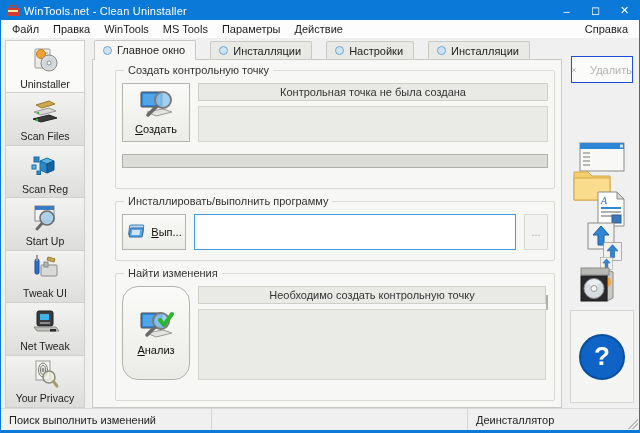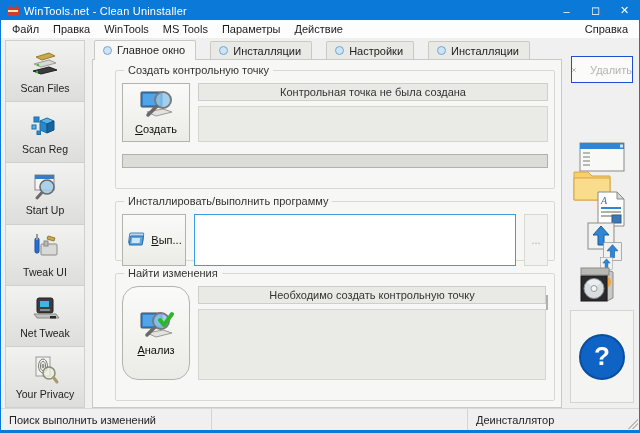--- a/index.html
+++ b/index.html
@@ -70,21 +70,21 @@
   .hdrbar{
     height:18px; line-height:16px; text-align:center; background:#e9e9e6;
     border:1px solid #cfcfca; font-size:11px; color:#333; overflow:hidden;
   }
   .panel{ flex:1; background:#eaeae7; border:1px solid #d5d5d0; min-height:36px; }
   .progress{ height:15px; background:#dcdcd8; border:1px solid #b0b0ac; }
   .g-checkpoint{ height:119px; display:flex; flex-direction:column; }
   .g-checkpoint .row{ height:64px; }
   .g-checkpoint .progress{ margin-top:12px; }
   .g-install{ height:60px; }
-  .g-install .row{ height:52px; }
+  .g-install .row{ height:36px; }
   .runbtn{
     width:64px; background:linear-gradient(#fafaf8,#ebebe7); border:1px solid #b3b3ae;
     display:flex; align-items:center; justify-content:center; gap:5px; font-size:11px; color:#111; flex:0 0 auto;
   }
   .pathinput{
     flex:1; border:1px solid #3d9be0; background:#fff; font-size:11px; padding:0 4px;
     font-family:"Liberation Sans", sans-serif; min-width:0;
   }
   .browsebtn{
     width:24px; background:#f2f2f0; border:1px solid #d8d8d4; color:#a8a8a4;
@@ -152,20 +152,31 @@
     <span class="menu-item">MS Tools</span>
     <span class="menu-item">Параметры</span>
     <span class="menu-item">Действие</span>
     <span class="menu-spacer"></span>
     <span class="menu-item">Справка</span>
   </div>
 
   <div class="content">
 
     <div class="sidebar">
+      <div class="side-item active">
+        <svg viewBox="0 0 34 32">
+          <rect x="7" y="5" width="15" height="19" rx="1" fill="#ececea" stroke="#9a9a96"></rect>
+          <rect x="9" y="8" width="11" height="2" fill="#c8c8c4"></rect>
+          <circle cx="13" cy="10" r="4.5" fill="#f0a233" stroke="#c07f1e"></circle>
+          <circle cx="21" cy="19" r="8" fill="#dcdcda" stroke="#88888a"></circle>
+          <circle cx="21" cy="19" r="5.5" fill="#cfd6dd"></circle>
+          <circle cx="21" cy="19" r="2" fill="#f5f5f5" stroke="#9a9a9a"></circle>
+        </svg>
+        <span>Uninstaller</span>
+      </div>
       <div class="side-item">
         <svg viewBox="0 0 34 32">
           <path d="M8 9 l13 -4 l6 3 l-13 4 z" fill="#c9a84e" stroke="#9a7d2e"></path>
           <path d="M6 16 l15 -4 l7 3 l-15 4 z" fill="#d9d9d7" stroke="#9a9a96"></path>
           <path d="M5 23 l16 -4 l8 3 l-16 4 z" fill="#3c3c3c" stroke="#222"></path>
           <circle cx="9" cy="24" r="1.2" fill="#35c03a"></circle>
           <circle cx="10" cy="17" r="1.2" fill="#35c03a"></circle>
         </svg>
         <span>Scan Files</span>
       </div>

